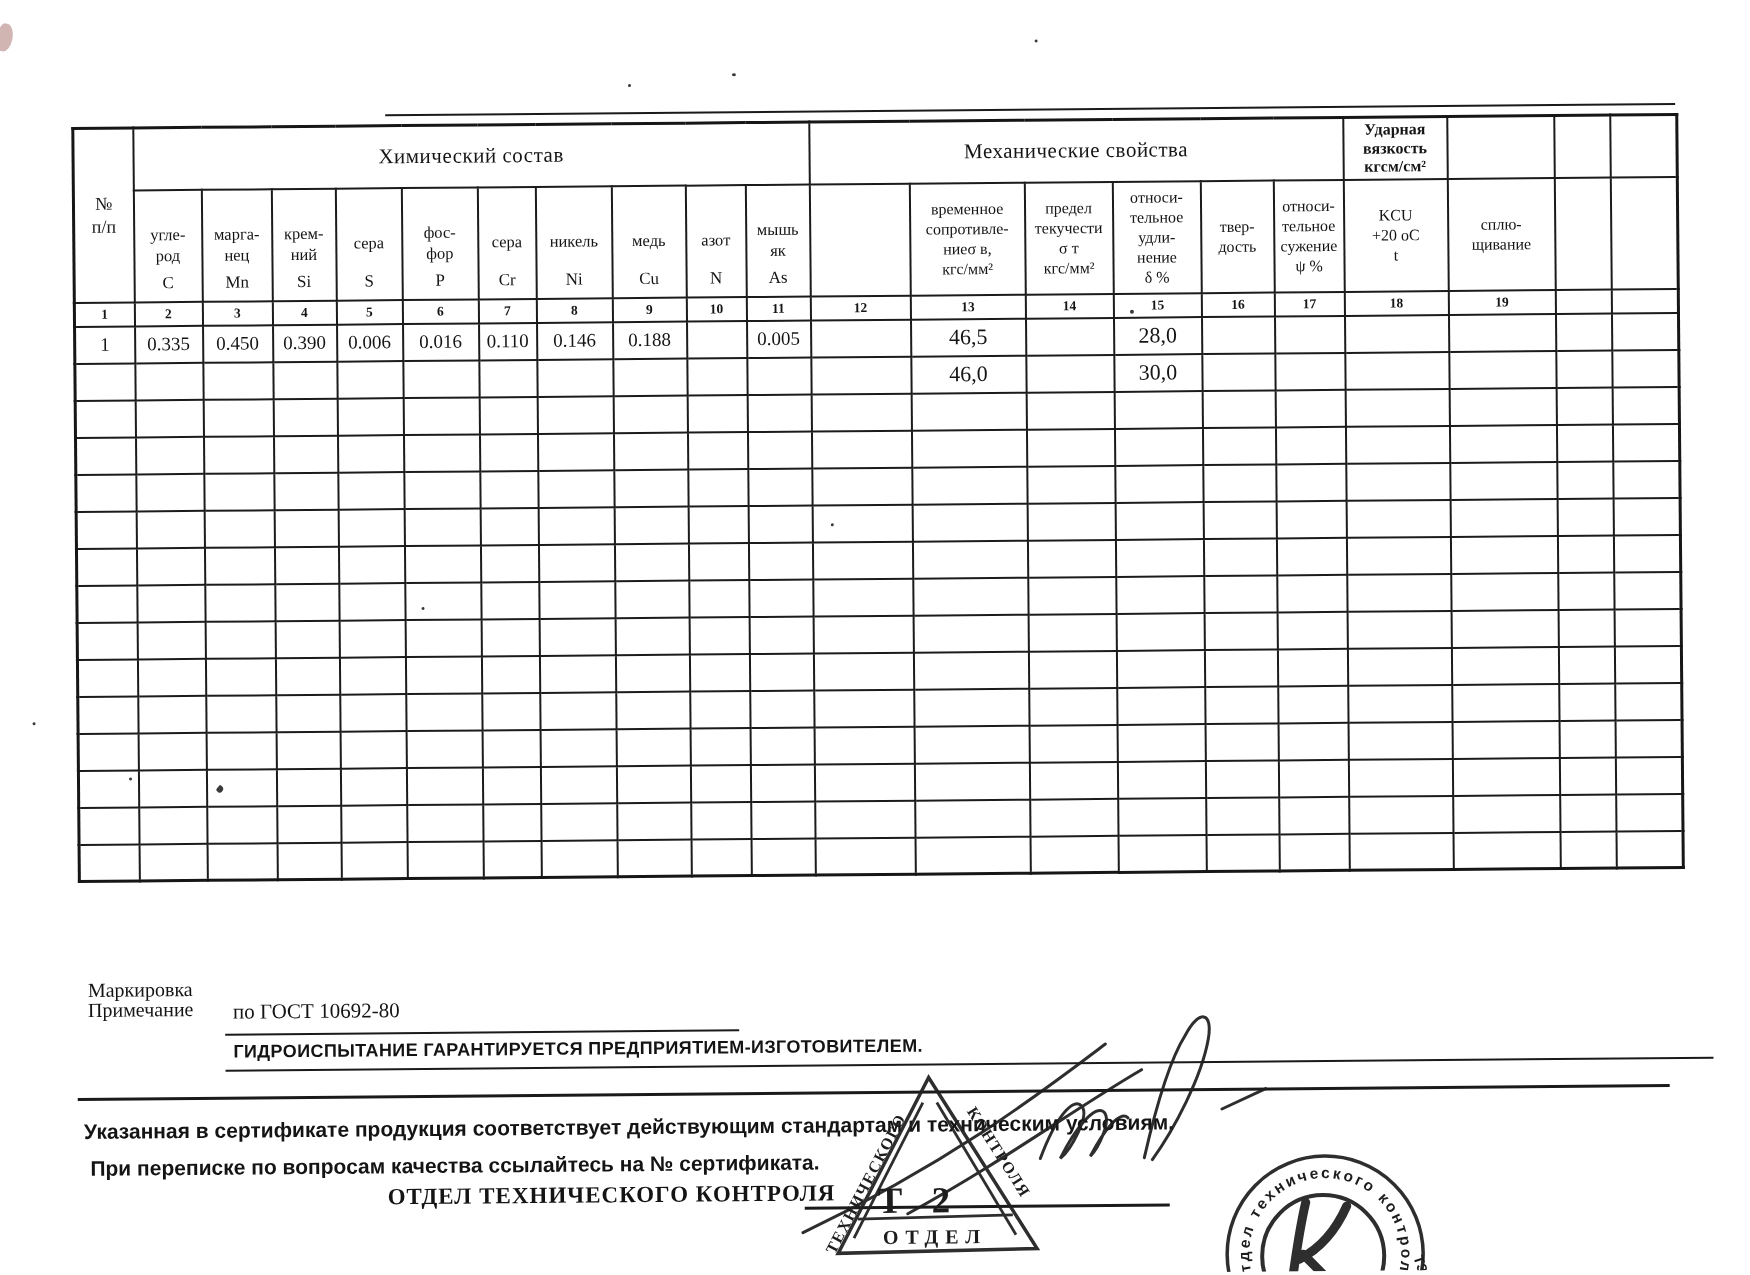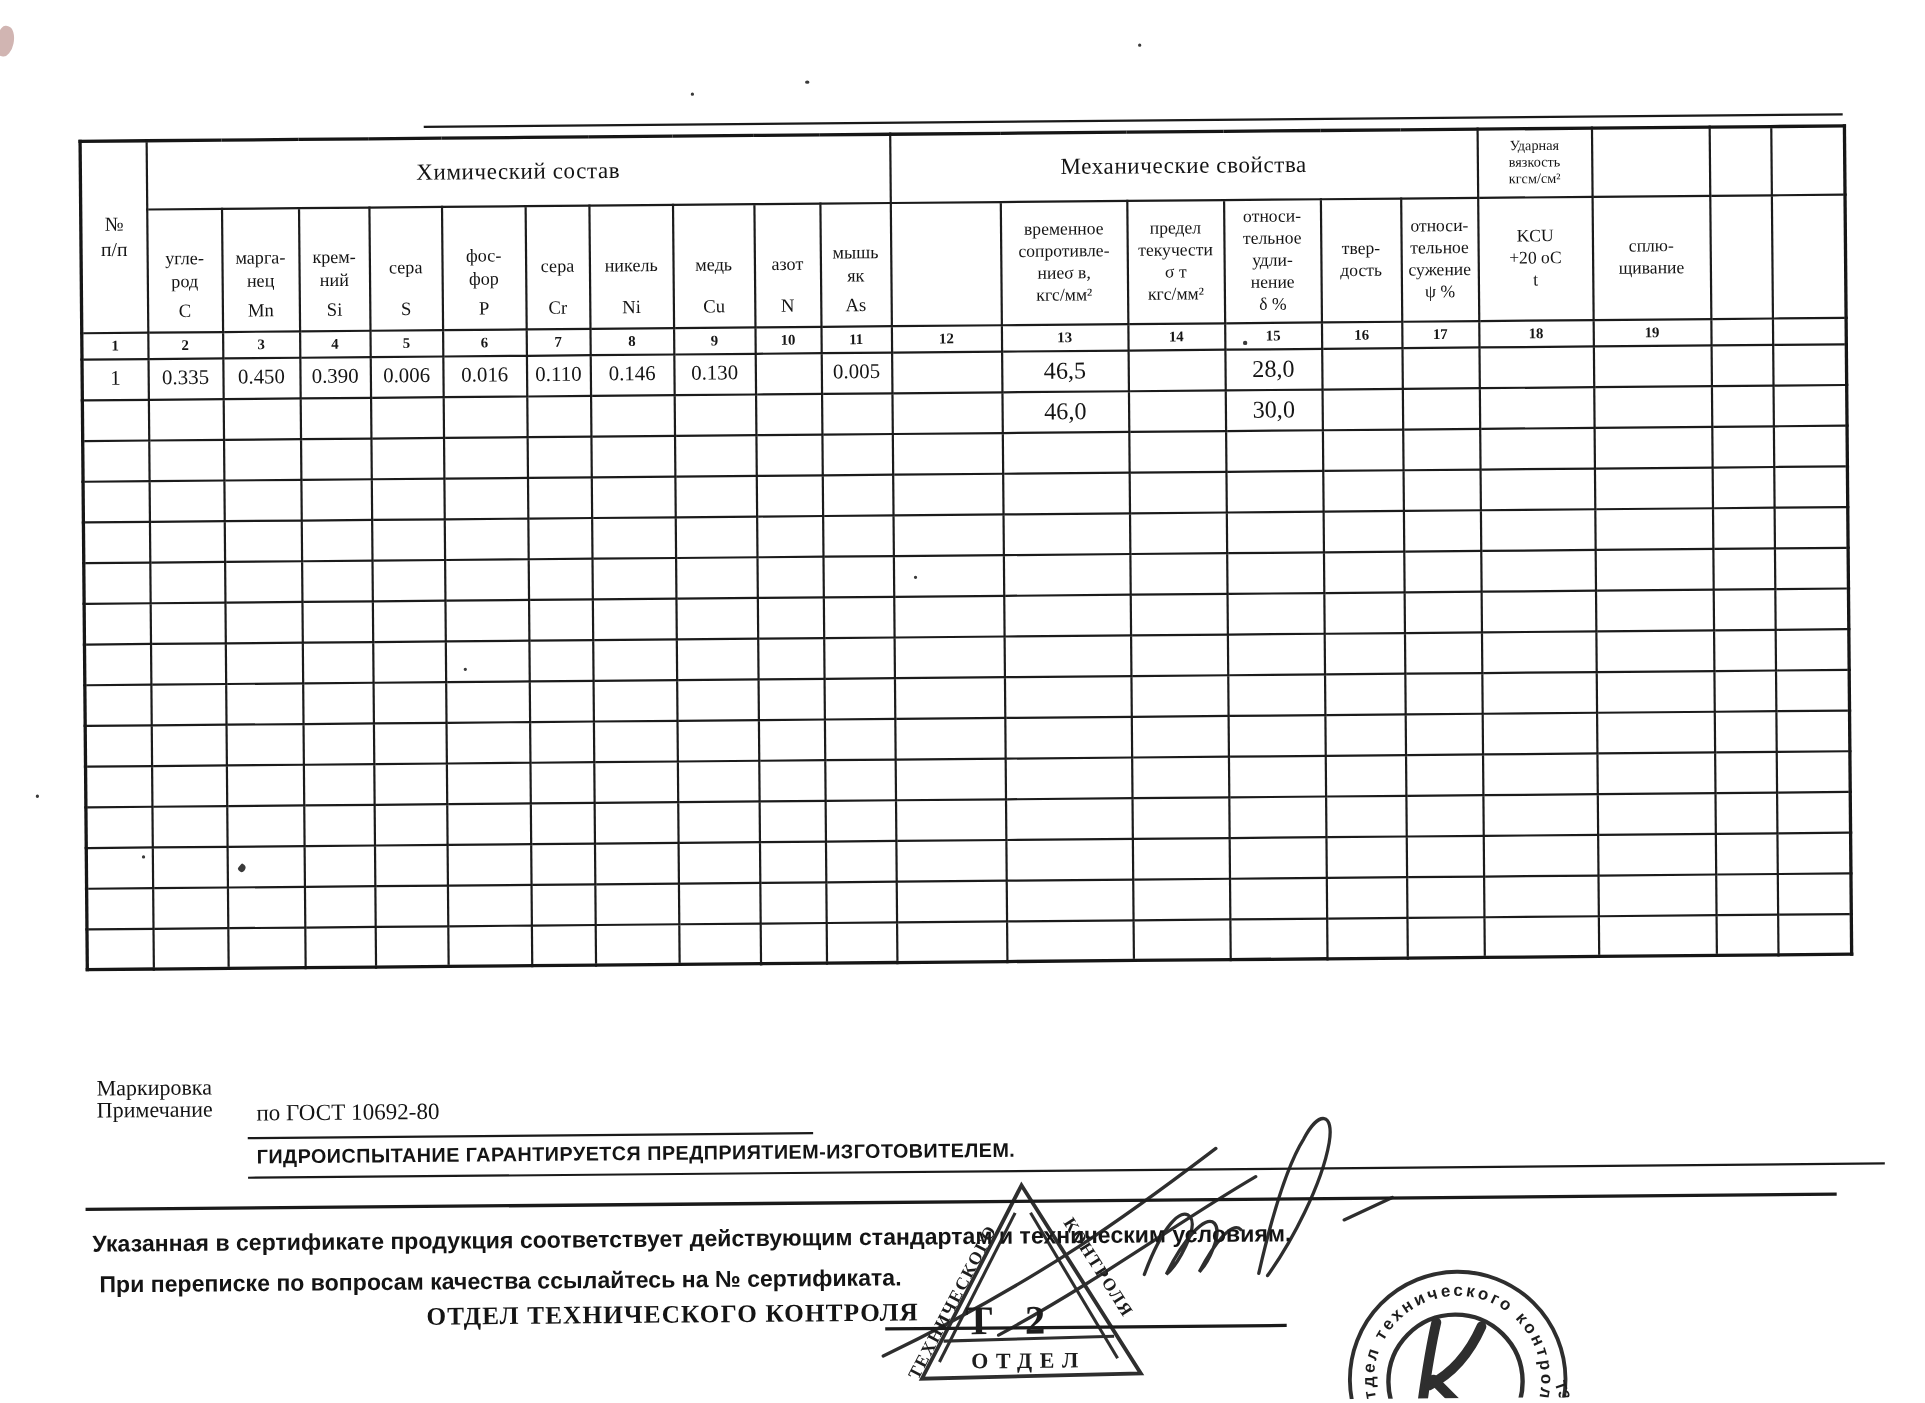--- a/index.html
+++ b/index.html
@@ -11,21 +11,21 @@
   
   #cert-table{position:absolute;left:76px;top:120px;border-collapse:collapse;table-layout:fixed;}
   #cert-table th,#cert-table td{border:2px solid #1b1b1b;padding:0;margin:0;
         font-family:"Liberation Serif",serif;color:#151515;text-align:center;vertical-align:middle;
         overflow:hidden;}
   #cert-table{border:3px solid #161616;}
   tr.ga th{border-bottom-width:3px;}
   th.grp{font-size:21px;font-weight:normal;letter-spacing:.5px;}
   th.corner{font-size:18px;font-weight:normal;}
   th.corner div{line-height:1.25;}
-  th.impact{font-size:13px;font-weight:normal;line-height:1.15;padding-top:2px;vertical-align:top;}
+  th.impact{font-size:16px;font-weight:bold;line-height:1.15;padding-top:2px;vertical-align:top;}
   tr.cap th{font-weight:normal;font-size:16.5px;line-height:1.25;position:relative;}
   tr.cap th.chem{vertical-align:top;padding-top:7px;}
   tr.cap th .sym{position:absolute;left:0;right:0;bottom:7px;font-size:17px;text-align:center;}
   tr.cap th.mech{font-size:16px;}
   tr.cap th.vtop{vertical-align:top;padding-top:6px;}
   tr.nums td{font-size:13.5px;font-weight:bold;border-top-width:3px;border-bottom-width:3px;line-height:1;}
   tr.body td{font-size:19px;}
   tr.body td.mv{font-size:22px;}
 
   
@@ -192,21 +192,21 @@
         </tr>
         <tr class="body" style="height:37px;">
           <td class="">1</td>
           <td class="">0.335</td>
           <td class="">0.450</td>
           <td class="">0.390</td>
           <td class="">0.006</td>
           <td class="">0.016</td>
           <td class="">0.110</td>
           <td class="">0.146</td>
-          <td class="">0.130</td>
+          <td class="">0.188</td>
           <td class=""></td>
           <td class="">0.005</td>
           <td class=""></td>
           <td class="mv">46,5</td>
           <td class="mv"></td>
           <td class="mv">28,0</td>
           <td class="mv"></td>
           <td class="mv"></td>
           <td class="mv"></td>
           <td class="mv"></td>

